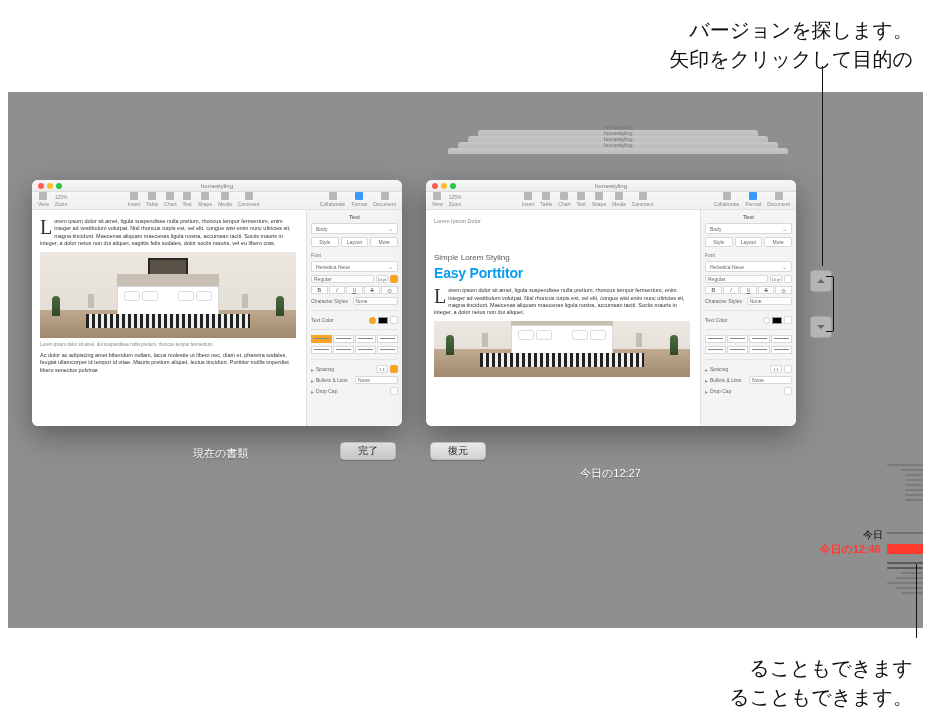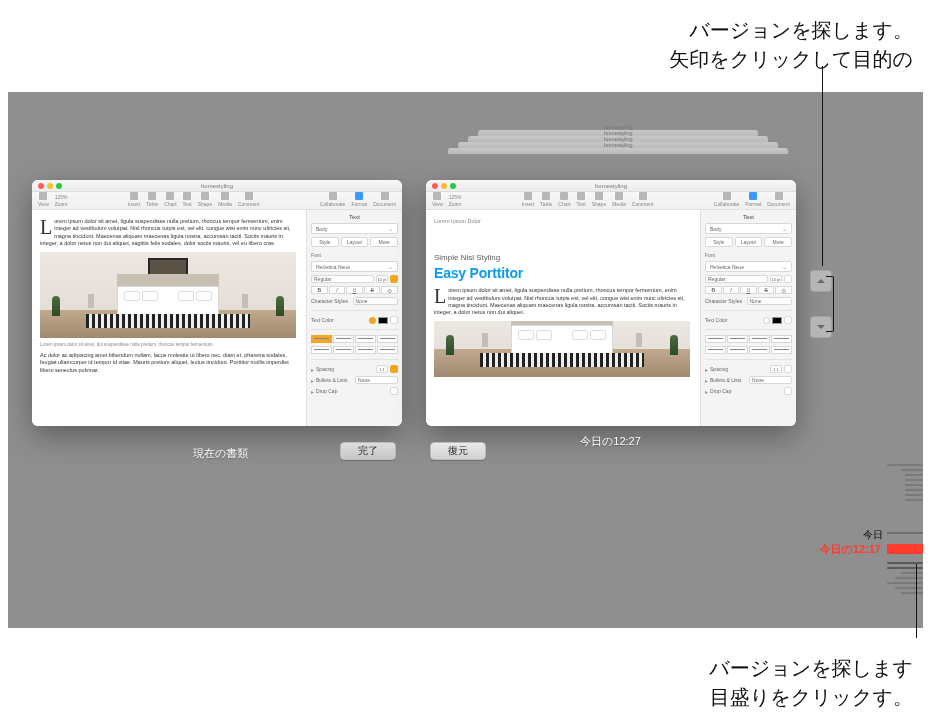--- a/index.html
+++ b/index.html
@@ -182,21 +182,21 @@
   .chev { font-size:6px; color:#999; }
 
   
   .below-label {
     position: absolute;
     color: #fff;
     font-size: 11px;
     text-shadow: 0 1px 1px rgba(0,0,0,0.3);
   }
   .lbl-left { top: 354px; left: 185px; }
-  .lbl-right { top: 342px; left: 572px; }
+  .lbl-right { top: 374px; left: 572px; }
 
   .btn {
     position: absolute;
     top: 350px;
     width: 56px; height: 18px;
     border-radius: 4px;
     background: linear-gradient(#e9e9e9,#d2d2d2);
     color:#222; font-size:10px;
     display:flex; align-items:center; justify-content:center;
     border:1px solid #bcbcbc;
@@ -505,21 +505,21 @@
         </div>
       <div class="tb-btn">
           <span class="ic"></span>
           <span>Document</span>
         </div>
     </div>
     <div class="doc-body">
       <div class="page">
         <p style="color:#888;font-size:5.5px">Lorem Ipsum Dolor</p>
         <div style="height:24px"></div>
-        <div class="heading3">Simple Nisl Styling</div>
+        <div class="heading3">Simple Lorem Styling</div>
         <div class="heading-blue">Easy Porttitor</div>
         <p class="dropcap">Lorem ipsum dolor sit amet, ligula suspendisse nulla pretium, rhoncus tempor fermentum, enim integer ad vestibulum volutpat. Nisl rhoncus turpis est, vel elit, congue wisi enim nunc ultricies sit, magna tincidunt. Maecenas aliquam maecenas ligula nostra, accumsan taciti. Sociis mauris in integer, a dolor netus non dui aliquet.</p>
         <div class="photo photo-sm">
           <div class="wall"></div>
             <div class="floor"></div>
           <div class="art"></div>
             <div class="headboard"></div>
           <div class="bed">
               <div class="pillow a"></div>
               <div class="pillow b"></div>
@@ -654,34 +654,34 @@
     <div class="tick t4"></div>
     <div class="tick t4"></div>
     <div class="tick t4"></div>
     <div class="tick t4"></div>
     <div class="tick t4"></div>
   </div>
   <div class="label-today" style="right:40px">今日</div>
   <div style="position:absolute; right:0; top:440px; height:2px; width:36px; background:#6f6f6f"></div>
 
   <div class="current-mark"></div>
-  <div class="current-mark-label">今日の12:17</div>
+  <div class="current-mark-label">今日の12:46</div>
 
   <div class="ticks-lower">
     <div class="tick t1" style="background:#5a5a5a"></div>
     <div class="tick t1" style="background:#5a5a5a"></div>
     <div class="tick t3"></div>
     <div class="tick t2"></div>
     <div class="tick t1"></div>
     <div class="tick t2"></div>
     <div class="tick t3"></div>
   </div>
 
 </div>
 
 <div class="leader leader-top-v"></div>
 <div class="bracket-1 leader-bracket"></div>
 <div class="leader leader-bot-v"></div>
 
 <div class="callout callout-bottom">
-  <div>バージョンを探します</div>
-  <div>目盛りをクリックす。</div>
+  <div>ることもできます</div>
+  <div>ることもできます。</div>
 </div>
 
 </body></html>

